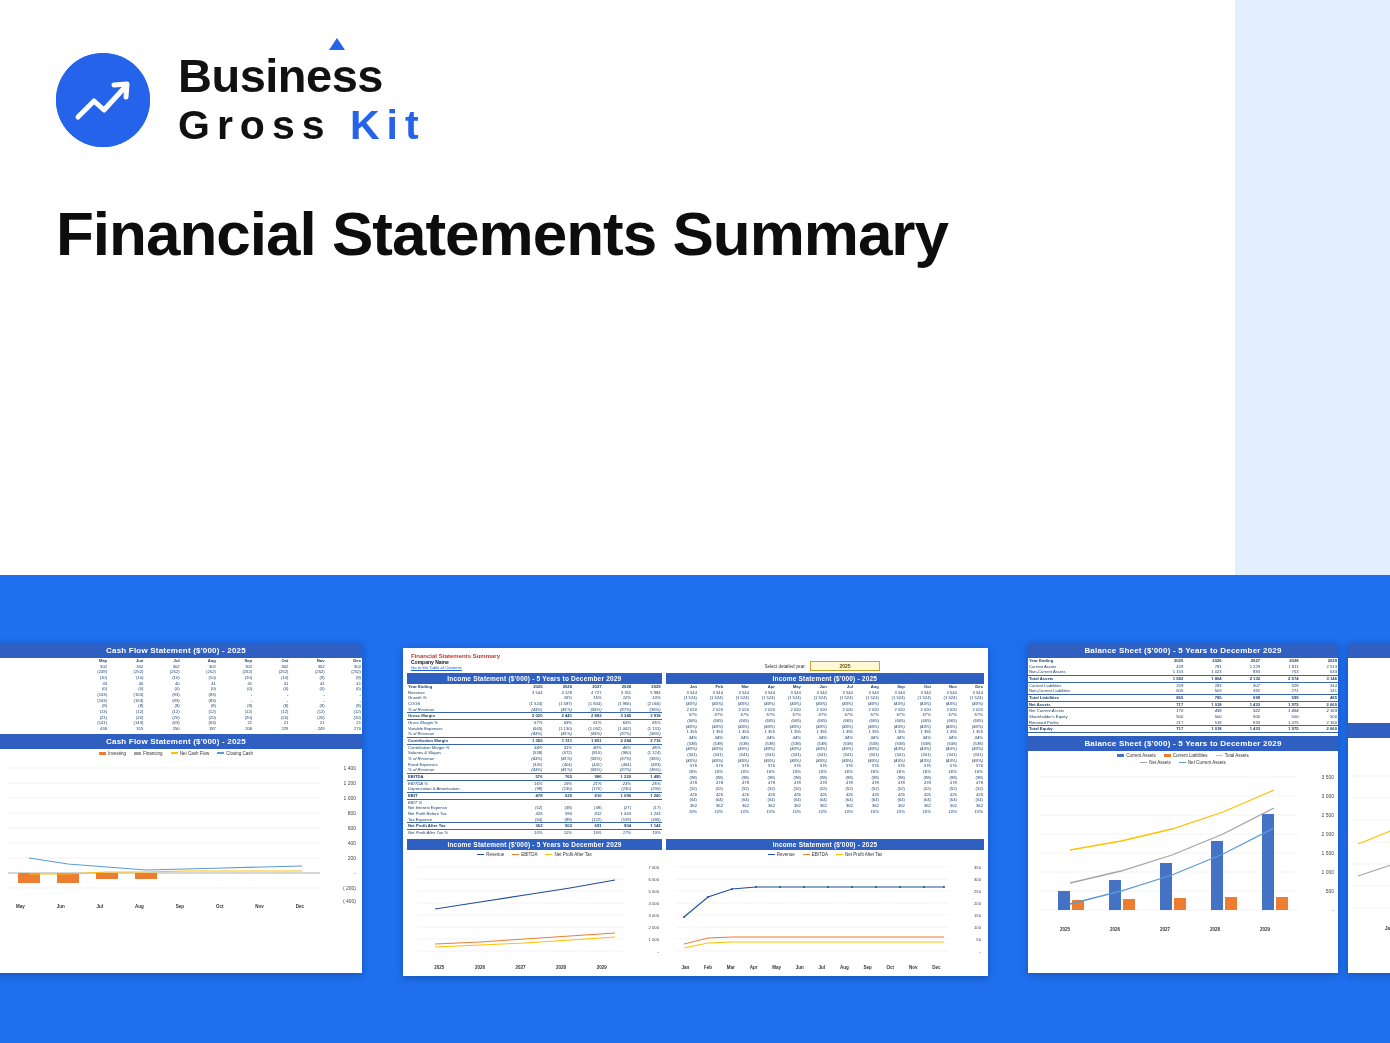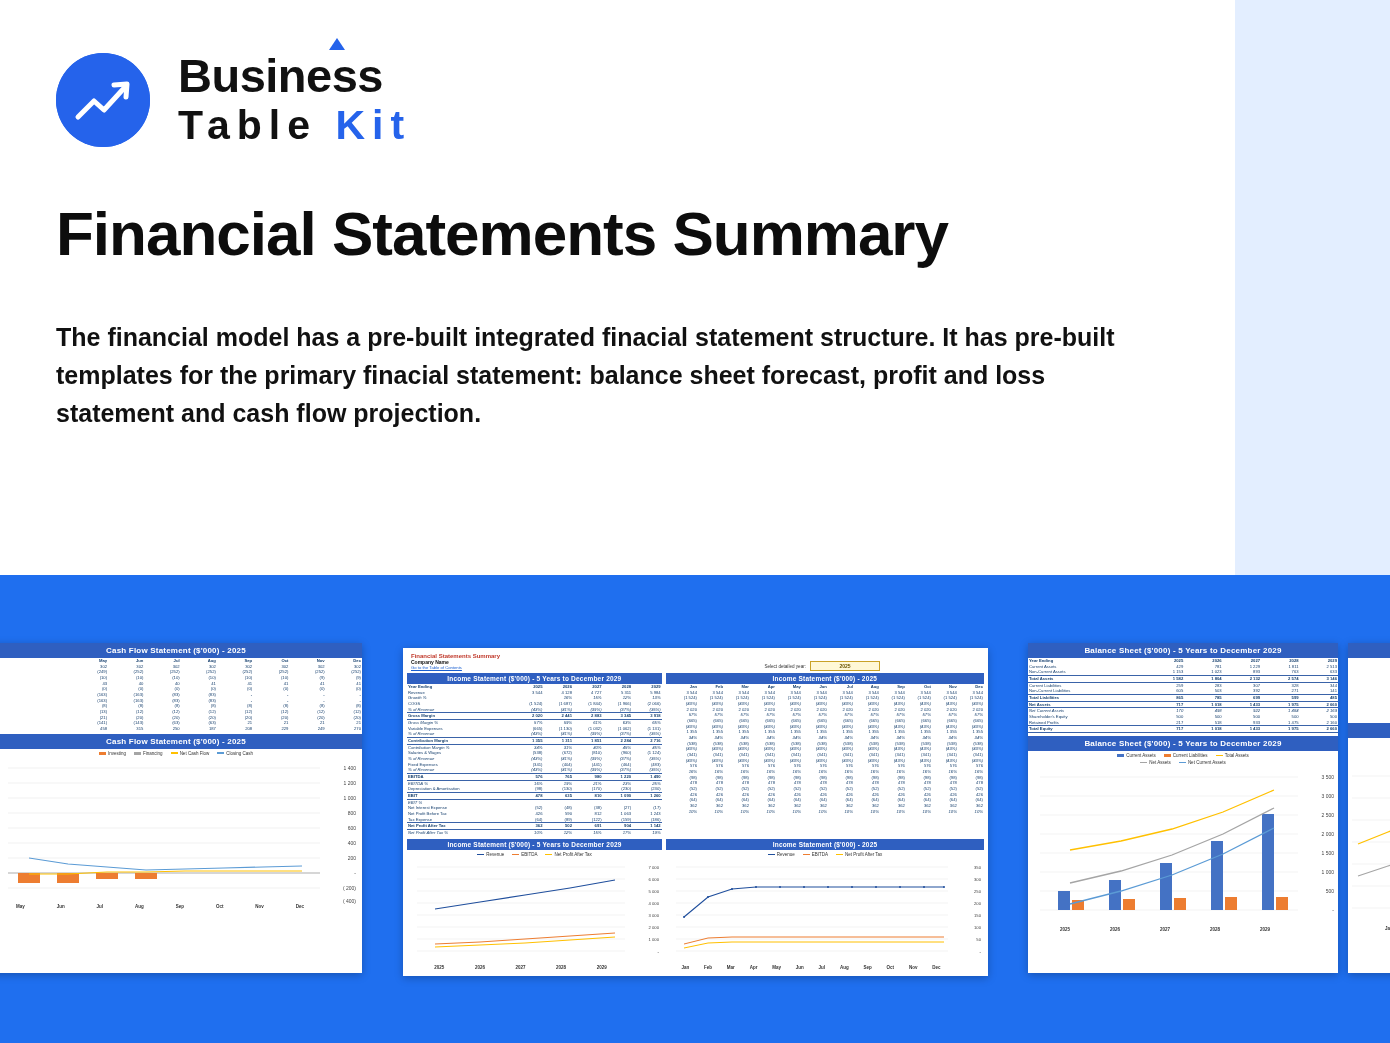--- a/index.html
+++ b/index.html
@@ -138,28 +138,27 @@
         <polyline points="22,64 38,48 48,57 70,33" fill="none" stroke="#ffffff" stroke-width="5" stroke-linecap="round" stroke-linejoin="round"></polyline>
         <polyline points="58,32 71,31 70,44" fill="none" stroke="#ffffff" stroke-width="5" stroke-linecap="round" stroke-linejoin="round"></polyline>
       </svg>
     </div>
     <div class="logo-text">
       <div class="logo-line1">
         <span>Business</span>
         <span class="logo-hat"></span>
       </div>
       <div class="logo-line2">
-        <span>Table</span>
+        <span>Gross</span>
         <span class="kit">Kit</span>
       </div>
     </div>
   </div>
 
   <div class="page-title">Financial Statements Summary</div>
-  <div class="page-desc">The financial model has a pre-built integrated finacial statement structure. It has pre-built templates for the primary finacial statement: balance sheet forecast, profit and loss statement and cash flow projection.</div>
 </div>
 
 <div class="band"></div>
 
 <div class="sheet" id="sheet-left">
   <div class="hdr">Cash Flow Statement ($'000) - 2025</div>
   <table class="grid">
     <tbody>
         <tr>
       <th class="lbl" style="width:22%"></th>

